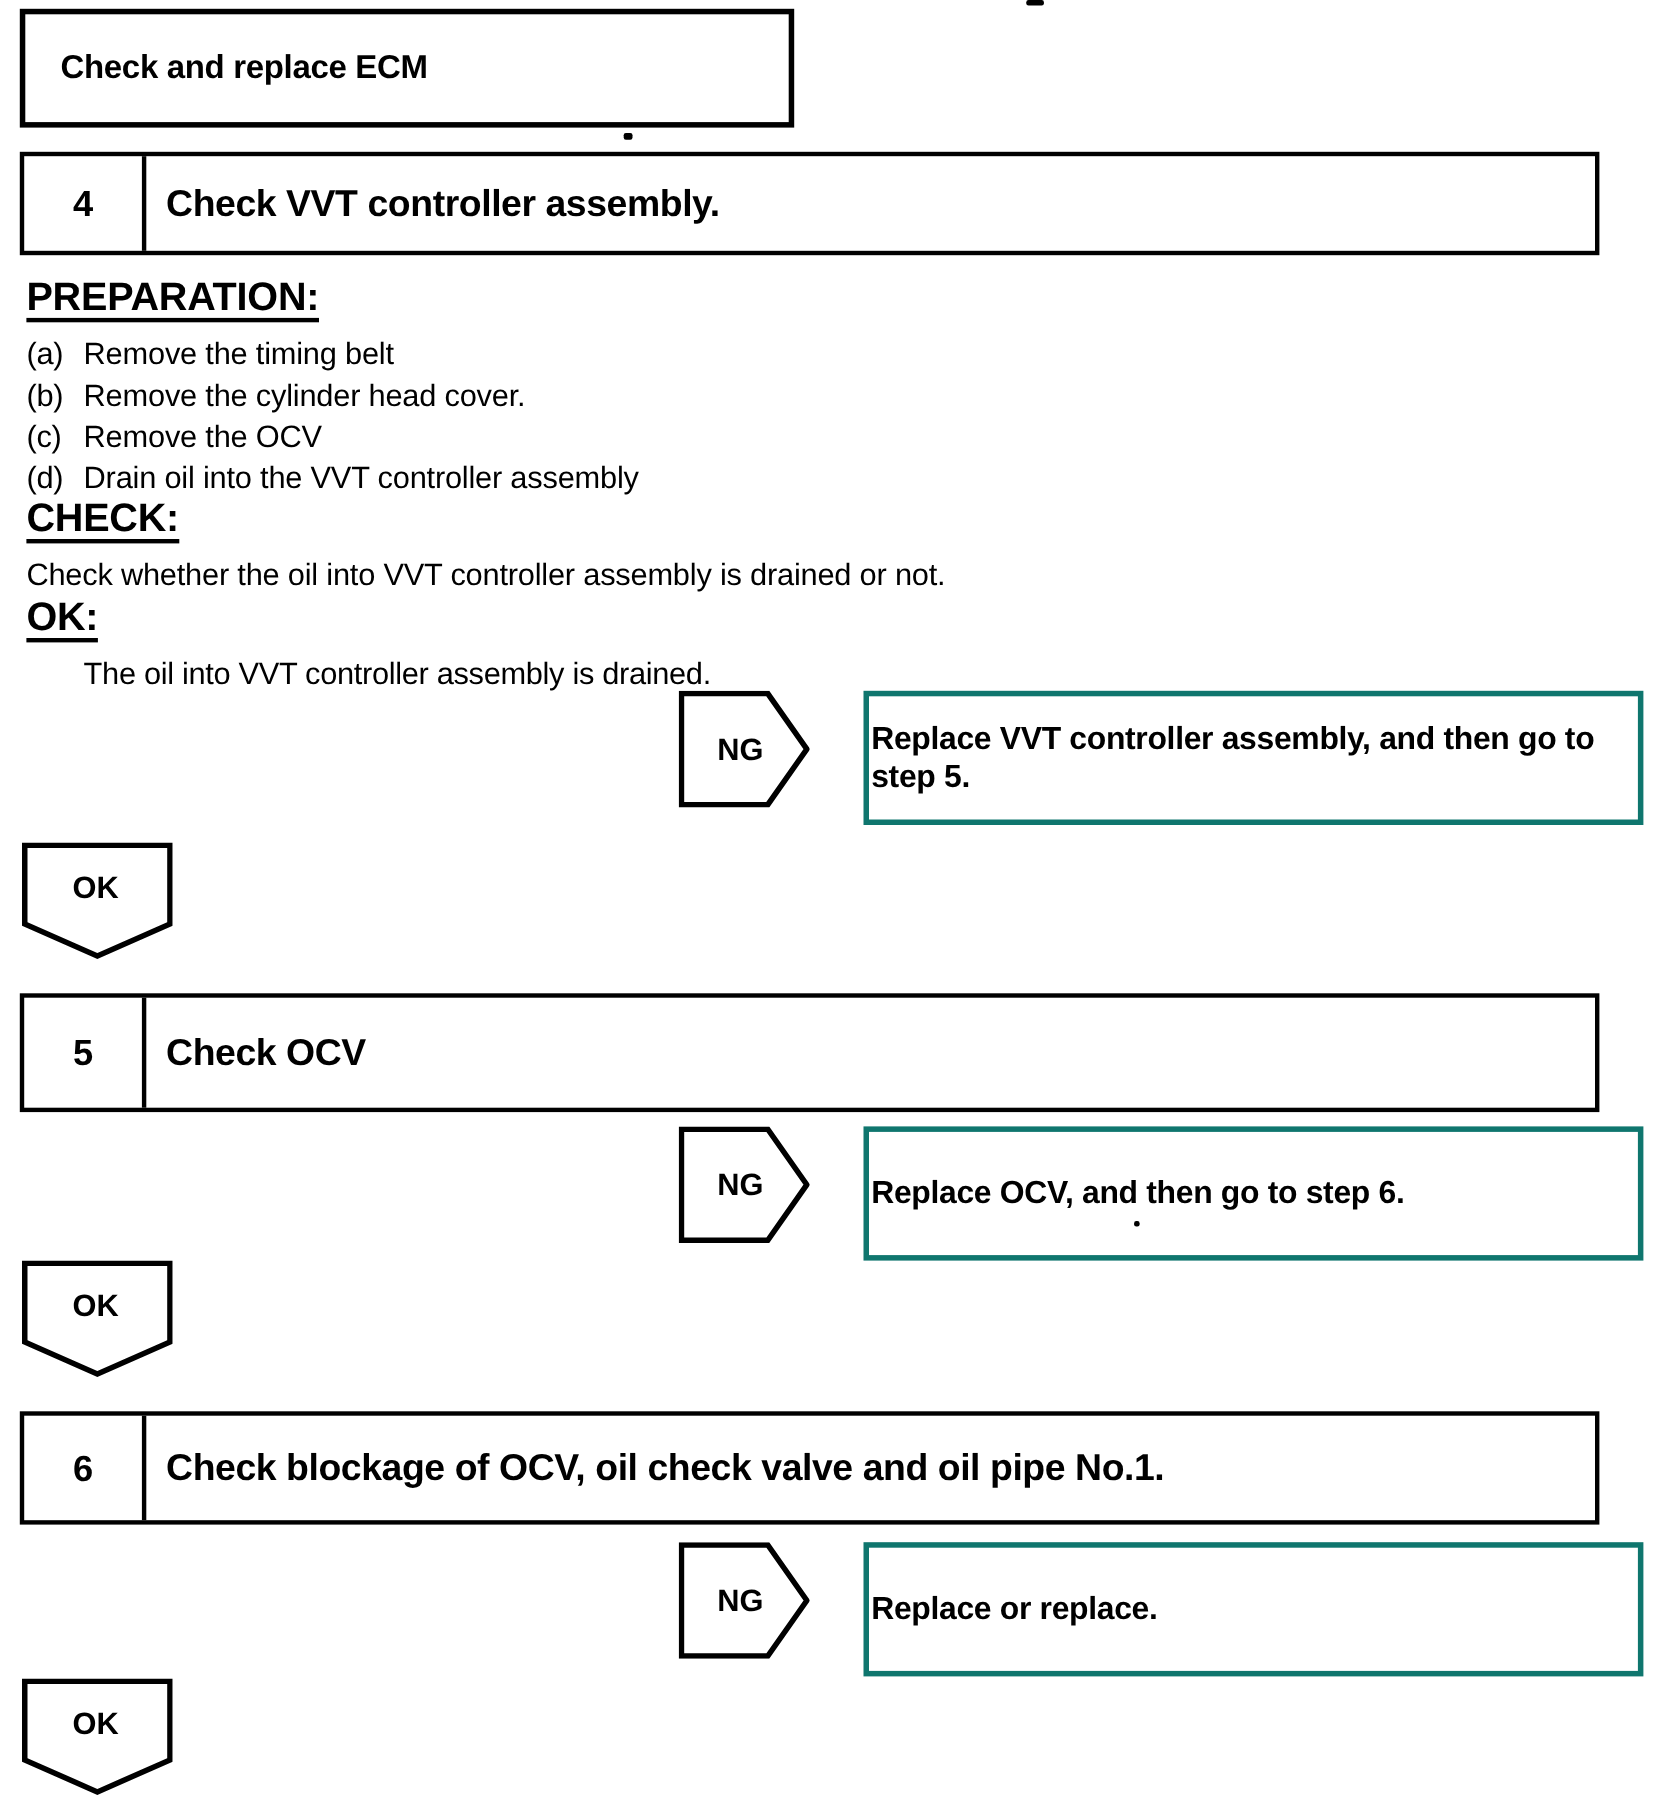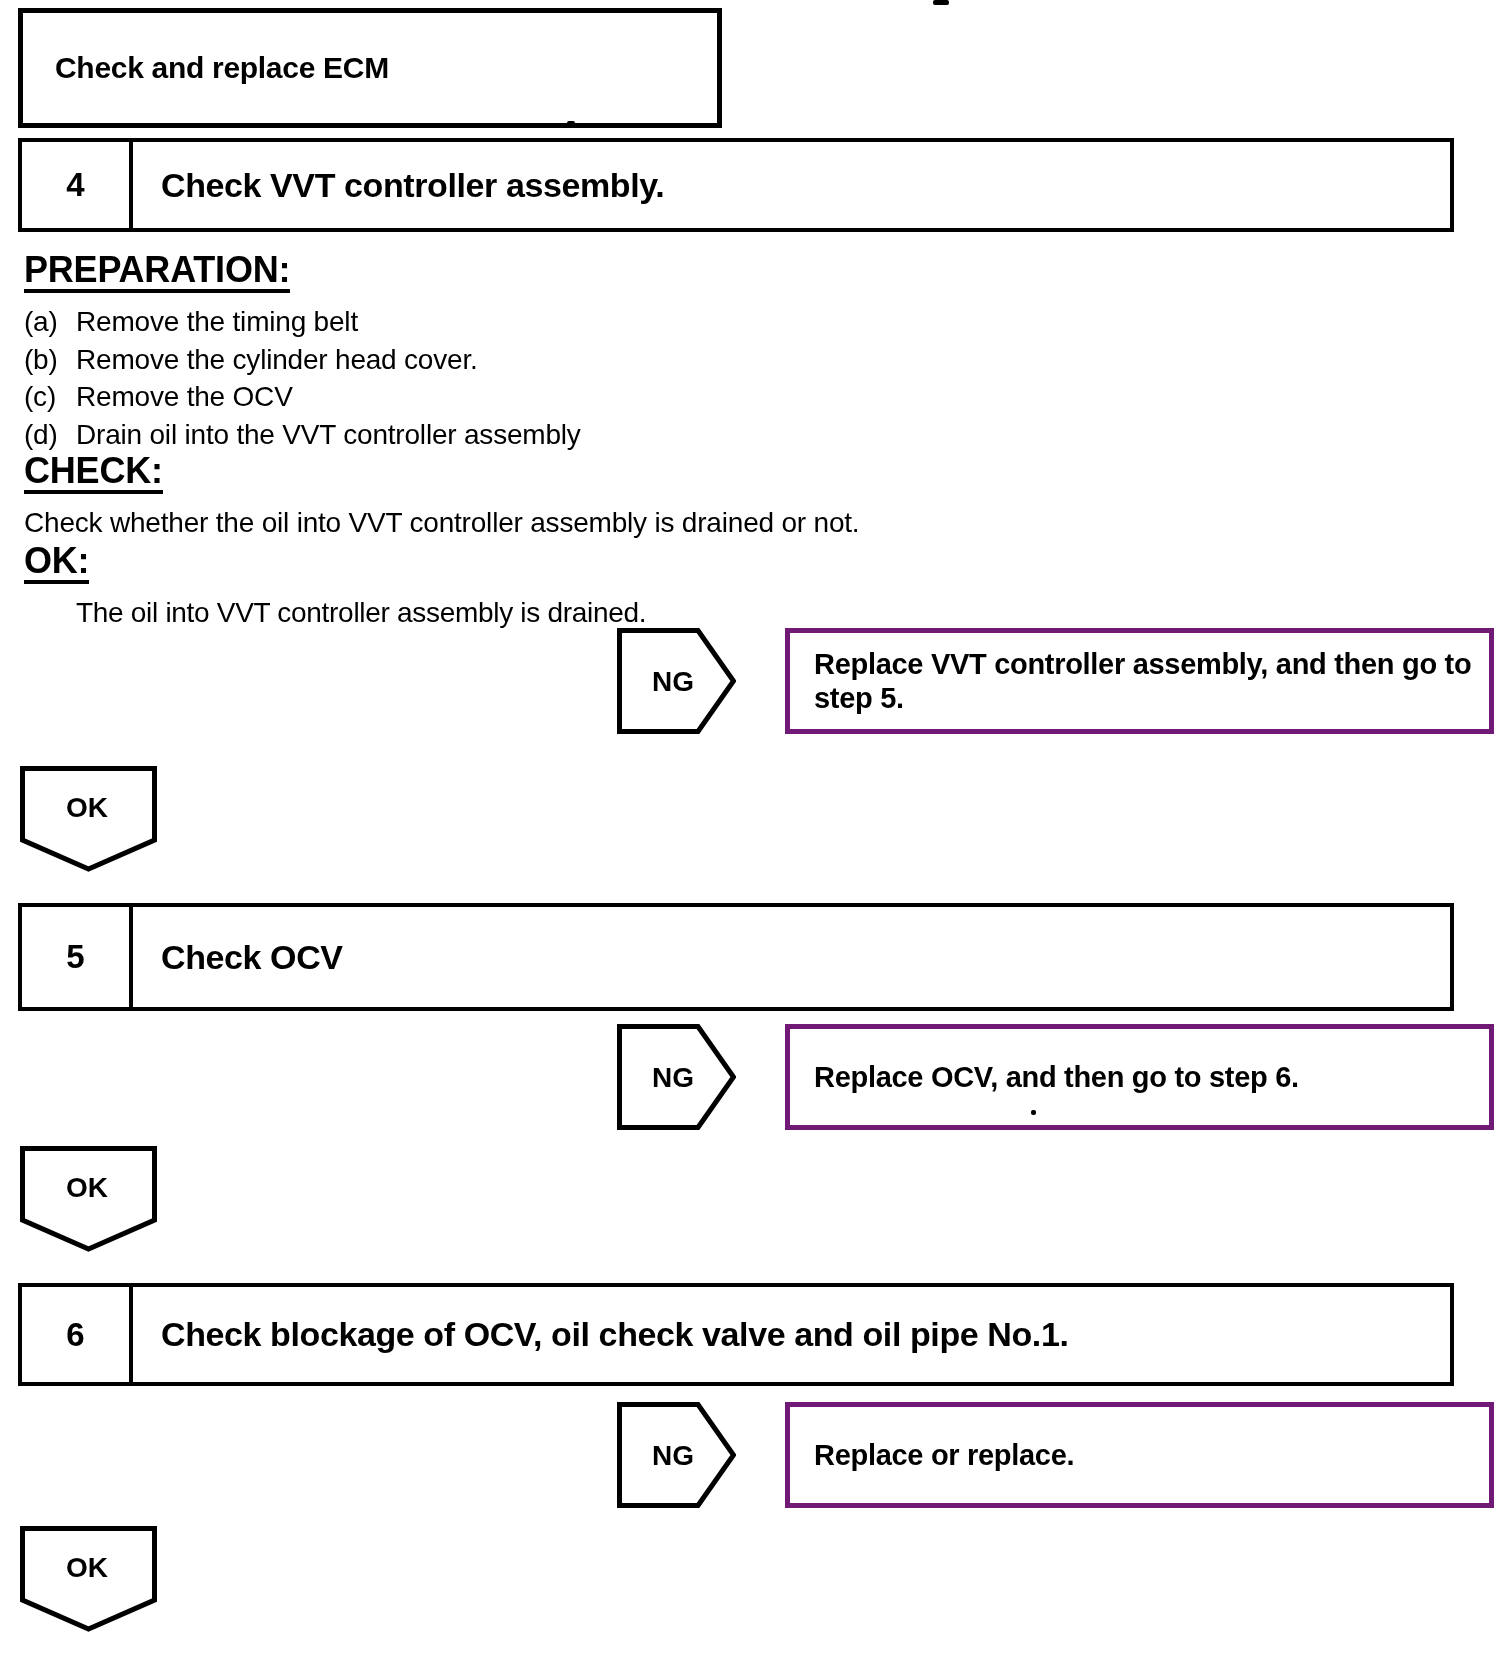--- a/index.html
+++ b/index.html
@@ -11,21 +11,21 @@
     background: #ffffff;
     color: #000000;
     font-family: "Liberation Sans", sans-serif;
     overflow: hidden;
   }
 
   
   .top-box {
     position: absolute;
     left: 18px; top: 8px;
-    width: 704px; height: 120px;
+    width: 704px; height: 108px;
     border: 5px solid #000;
     display: flex; align-items: center;
     padding-left: 32px;
     font-size: 30px; font-weight: bold;
     letter-spacing: -0.3px;
   }
 
   
   .step-row {
     position: absolute;
@@ -40,21 +40,20 @@
     border-right: 4px solid #000;
     display: flex; align-items: center; justify-content: center;
     font-size: 33px; font-weight: bold;
   }
   .step-title {
     flex: 1;
     display: flex; align-items: center;
     padding-left: 18px;
     font-size: 34px; font-weight: bold;
     letter-spacing: -0.4px;
-    margin-left: 10px;
   }
 
   
   .procedure {
     position: absolute;
     left: 24px; top: 252px;
     width: 1424px;
     font-size: 28px;
     letter-spacing: -0.2px;
   }
@@ -83,24 +82,24 @@
     display: flex; align-items: stretch; gap: 40px;
   }
   .branch svg { display: block; }
   .shape-label {
     font-family: "Liberation Sans", sans-serif;
     font-size: 28px; font-weight: bold;
     fill: #000;
   }
   .branch-box {
     margin-left: 9px;
-    width: 709px; height: 106px;
-    border: 5px solid #701a75;
+    width: 709px; height: 122px;
+    border: 5px solid #0f766e;
     display: flex; align-items: center;
-    padding-left: 24px; padding-right: 6px;
+    padding-left: 2px; padding-right: 6px;
     font-size: 29px; font-weight: bold;
     line-height: 34px;
     letter-spacing: -0.3px;
   }
 
   
   .ok-connector { position: absolute; left: 20px; text-align: center; }
   .ok-connector svg { display: block; }
 
   

